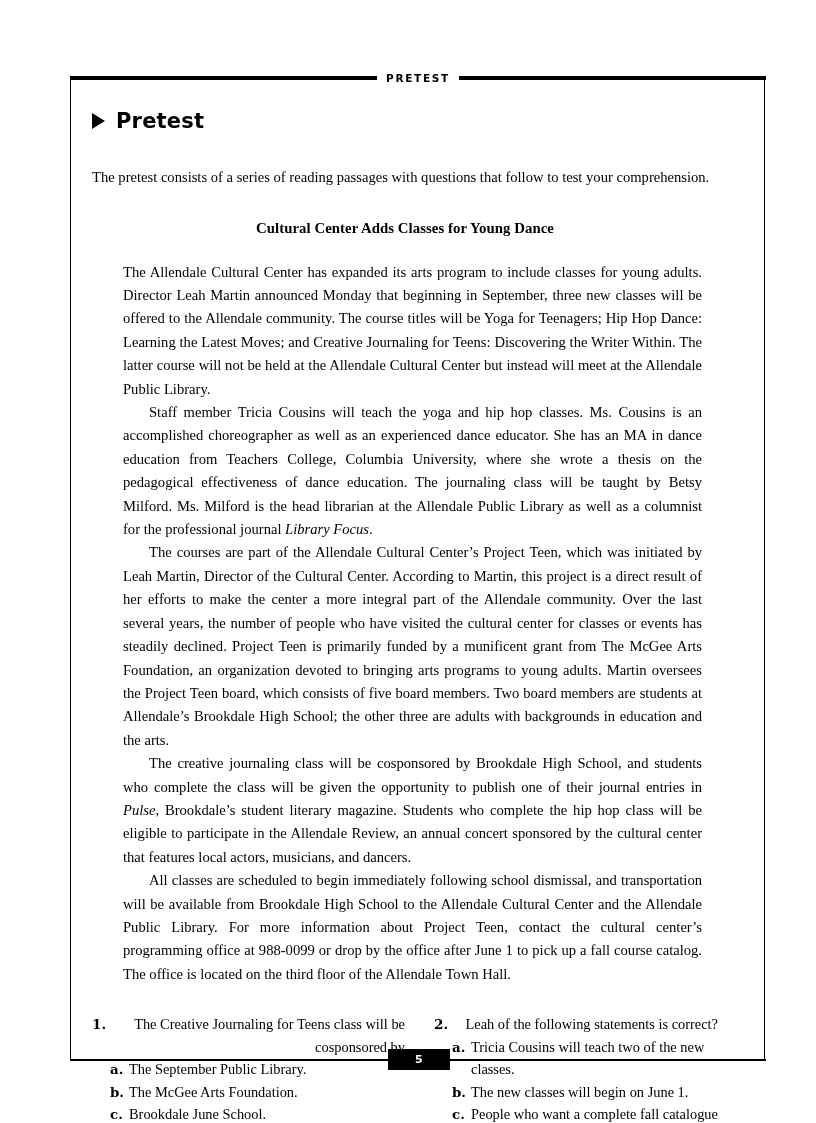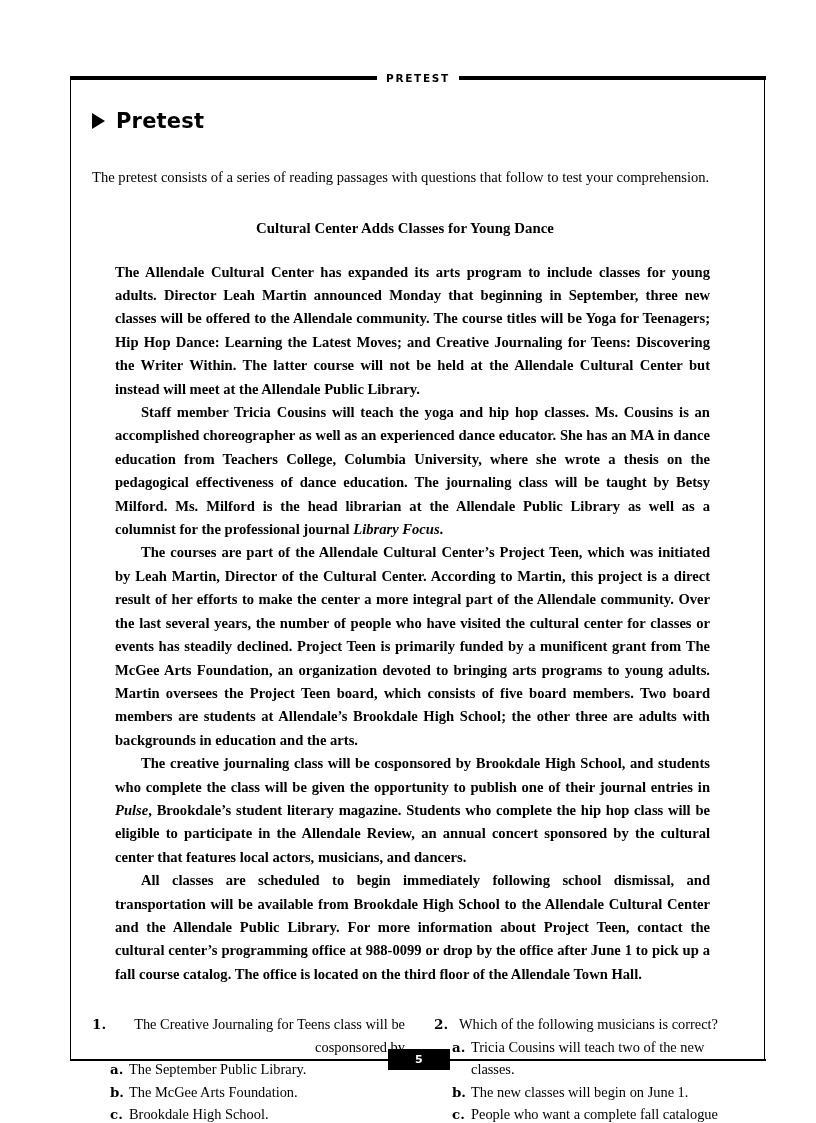--- a/index.html
+++ b/index.html
@@ -123,22 +123,21 @@
 
   #passage-title {
     text-align: center;
     font-weight: bold;
     font-size: 14.8px;
     margin: 0 0 24px 0;
     letter-spacing: 0.05px;
   }
 
   #passage {
-    margin: 8px;
-    font-weight: bold;
+    margin: 16px;
   }
   #passage p {
     margin: 0;
     font-size: 14.6px;
     line-height: 23.4px;
     text-align: justify;
     text-justify: inter-word;
     hyphens: manual;
     padding-left: 15px;
   }
@@ -229,29 +228,29 @@
   <div id="questions">
 
     <div class="q-col col-left">
       <div class="question">
         <span class="q-num">1.</span>
         <span class="q-stem">The Creative Journaling for Teens class will be cosponsored by</span>
       </div>
       <ul class="choices">
         <li><span class="choice-letter">a.</span><span>The September Public Library.</span></li>
         <li><span class="choice-letter">b.</span><span>The McGee Arts Foundation.</span></li>
-        <li><span class="choice-letter">c.</span><span>Brookdale High School.</span></li>
+        <li><span class="choice-letter">c.</span><span>Brookdale June School.</span></li>
         <li><span class="choice-letter">d.</span><span>Betsy Library.</span></li>
       </ul>
     </div>
 
     <div class="q-col col-right">
       <div class="question">
         <span class="q-num">2.</span>
-        <span class="q-stem">Which of the following musicians is correct?</span>
+        <span class="q-stem">Leah of the following statements is correct?</span>
       </div>
       <ul class="choices">
         <li><span class="choice-letter">a.</span><span>Tricia Cousins will teach two of the new classes.</span></li>
         <li><span class="choice-letter">b.</span><span>The new classes will begin on June 1.</span></li>
         <li><span class="choice-letter">c.</span><span>People who want a complete fall catalogue should stop by the Allendale Public Library.</span></li>
 
       </ul>
     </div>
 
   </div>

